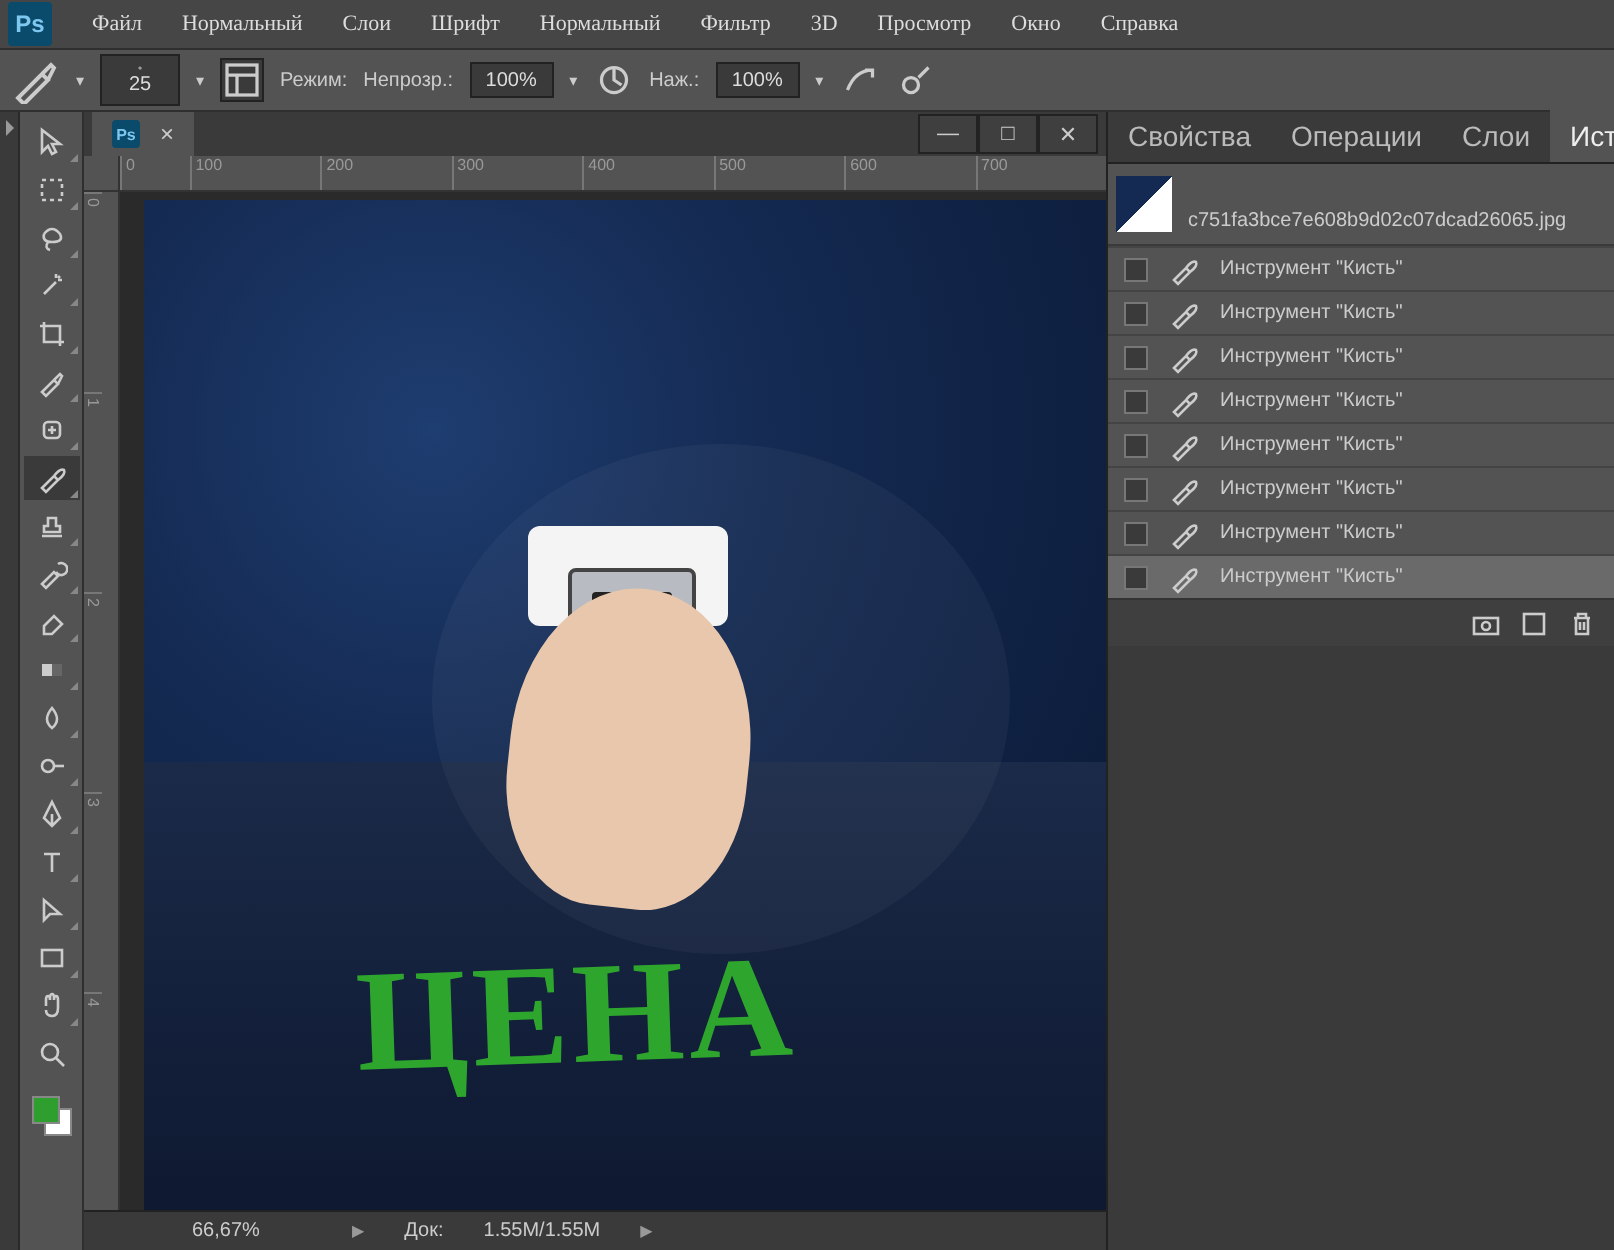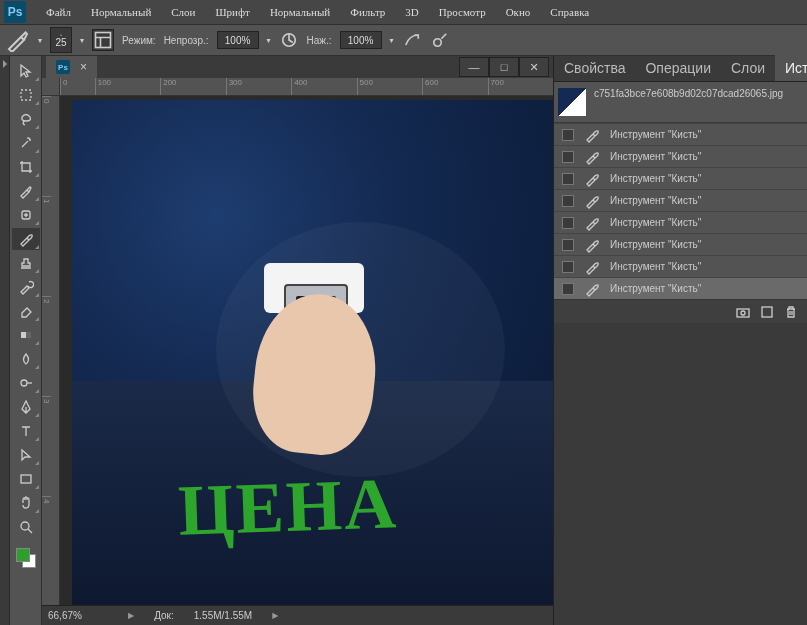--- a/index.html
+++ b/index.html
@@ -6,21 +6,21 @@
 body { background: #4a4a4a; width: 807px; height: 625px; overflow: hidden; user-select: none; }
 
 
 .menubar { height: 24px; background: #464646; display: flex; align-items: center; padding: 0 4px; gap: 0; }
 .ps-logo { width: 22px; height: 22px; background: #0a4a6b; color: #7ec8f0; font-weight: bold; font-size: 12px; display: flex; align-items: center; justify-content: center; border-radius: 2px; margin-right: 10px; }
 .menu-item { color: #ddd; font-size: 11px; padding: 4px 10px; cursor: default; font-family: Liberation Serif, serif; }
 
 
 .options { height: 32px; background: #535353; border-top: 1px solid #2f2f2f; border-bottom: 1px solid #2f2f2f; display: flex; align-items: center; padding: 0 6px; gap: 8px; color: #ddd; font-size: 10px; }
 .opt-brush { width: 24px; height: 24px; display: flex; align-items: center; justify-content: center; }
-.opt-size { width: 22px; height: 26px; background: #3a3a3a; border: 1px solid #222; display: flex; flex-direction: column; align-items: center; justify-content: center; }
+.opt-size { width: 40px; height: 26px; background: #3a3a3a; border: 1px solid #222; display: flex; flex-direction: column; align-items: center; justify-content: center; }
 .opt-size .dots { font-size: 6px; color: #999; line-height: 4px; }
 .opt-size .num { font-size: 10px; color: #ddd; }
 .opt-panel-toggle { width: 22px; height: 22px; background: #3a3a3a; border: 1px solid #222; display: flex; align-items: center; justify-content: center; }
 .opt-label { color: #ccc; }
 .opt-select { background: #3a3a3a; border: 1px solid #222; height: 20px; padding: 0 6px; display: flex; align-items: center; gap: 30px; }
 .opt-select .arrow { font-size: 8px; }
 .opt-input { background: #3a3a3a; border: 1px solid #222; height: 18px; width: 42px; color: #ddd; text-align: center; font-size: 10px; display: flex; align-items: center; justify-content: center; }
 .opt-arrow { font-size: 8px; color: #ccc; }
 .opt-icon { width: 20px; height: 20px; display:flex; align-items:center; justify-content:center;}
 
@@ -64,32 +64,32 @@
 .trousers { position:absolute; bottom:0; left:0; width:100%; height:45%; background: linear-gradient(180deg, #1a2a48 0%, #0e1830 100%);}
 .arm-bg { position:absolute; top:24%; left:30%; width:60%; height:50%; background:#fff; opacity:0.04; border-radius:50%;}
 .hand { position:absolute; top:38%; left:38%; width:120px; height:160px; background:#e8c7ac; border-radius:50% 50% 40% 40%; transform:rotate(6deg);}
 .cuff { position:absolute; top:32%; left:40%; width:100px; height:50px; background:#f4f4f4; border-radius:6px;}
 .watch { position:absolute; top:36%; left:44%; width:64px; height:58px; background:#b8bcc2; border:2px solid #444; border-radius:4px;}
 .watch .face { position:absolute; top:10px; left:10px; width:40px; height:32px; background:#222; border-radius:2px;}
 .green-text { position:absolute; bottom:12%; left:22%; font-family: 'Comic Sans MS', cursive; font-weight:bold; color:#2ea62e; font-size:72px; transform:rotate(-2deg); letter-spacing:2px;}
 .shirt-edge { position:absolute; top:0; right:0; width:100px; height:120px; background:#fff; clip-path: polygon(100% 0, 100% 100%, 0 0);}
 
 .statusbar { position:absolute; bottom:0; left:0; right:0; height:20px; background:#3a3a3a; border-top:1px solid #222; display:flex; align-items:center; color:#ccc; font-size:10px; padding:0 6px; gap:20px;}
-.statusbar .zoom { width:60px;}
+.statusbar .zoom { width:60px;margin-left:48px;}
 .statusbar .play { font-size:8px; color:#999;}
 
 
 .right-panels { width: 254px; background: #464646; border-left:1px solid #222; display:flex; flex-direction:column;}
 
 .panel-header { height:26px; background:#3a3a3a; display:flex; align-items:flex-end; border-bottom:1px solid #222;}
 .panel-tab { color:#bbb; font-size:14px; padding:5px 10px; }
 .panel-tab.active { background:#535353; color:#eee;}
 
 .history-body { background:#535353; flex:0 0 auto; }
-.hist-doc { display:flex; align-items:flex-start; gap:8px; padding:6px 4px; color:#ccc; font-size:10px; border-bottom:1px solid #3a3a3a;}
+.hist-doc { display:flex; align-items:flex-end; gap:8px; padding:6px 4px; color:#ccc; font-size:10px; border-bottom:1px solid #3a3a3a;}
 .hist-thumb { width:28px; height:28px; background: linear-gradient(135deg,#142a52 50%,#fff 50%);}
 .hist-row { display:flex; align-items:center; gap:10px; padding:4px 8px; color:#ccc; font-size:10px; border-top:1px solid #444; height:22px;}
 .hist-row.active { background:#6a6a6a;}
 .hist-row .chk { width:12px;height:12px;border:1px solid #777;background:#3a3a3a;}
 .hist-row .ico { width:16px;height:16px; display:flex;align-items:center;justify-content:center;}
 .hist-footer { height:24px; border-top:1px solid #333; background:#3f3f3f; display:flex; justify-content:flex-end; align-items:center; gap:8px; padding:0 8px;}
 .hist-footer .ficon { width:16px;height:16px; color:#aaa; display:flex; align-items:center; justify-content:center; font-size:12px;}
 
 .panel-spacer { flex:1; background:#3a3a3a;}
 

